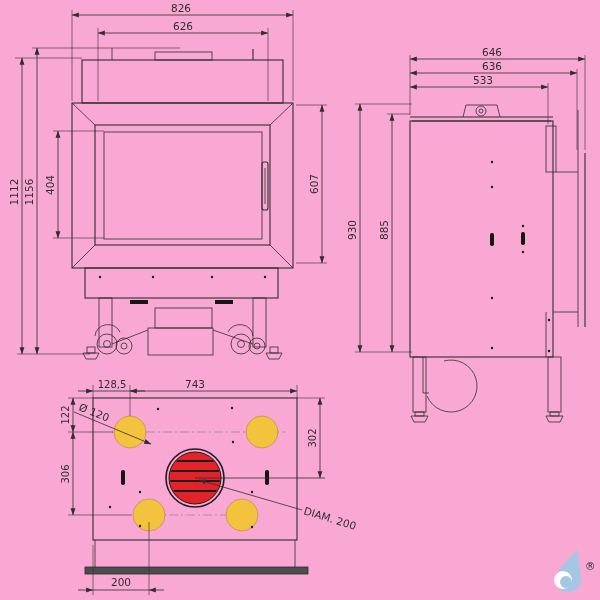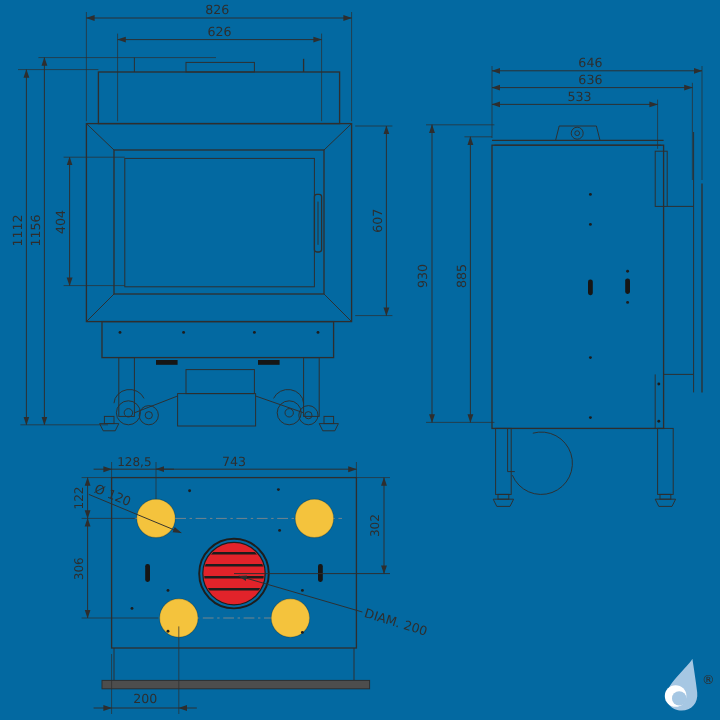--- a/index.html
+++ b/index.html
@@ -1,17 +1,17 @@
 <!DOCTYPE html>
 <html><head>
 <meta charset="utf-8">
 <style>
   html,body { margin:0; padding:0; background:#ffffff; }
   #stage {
-    position:relative; width:600px; height:600px; background:#0369a1;
+    position:relative; width:600px; height:600px; background:#f9a8d4;
     font-family:"Liberation Sans", sans-serif; overflow:hidden;
   }
   svg text {
     font-family:"DejaVu Sans", sans-serif;
     font-size:10.5px; fill:#2e2e2e;
   }
   svg text.small { font-size:10px; }
   .ln   { stroke:#2e2e2e; stroke-width:1.1; fill:none; }
   .lnt  { stroke:#2e2e2e; stroke-width:0.8; fill:none; }
   .dim  { stroke:#2e2e2e; stroke-width:0.8; fill:none; }

